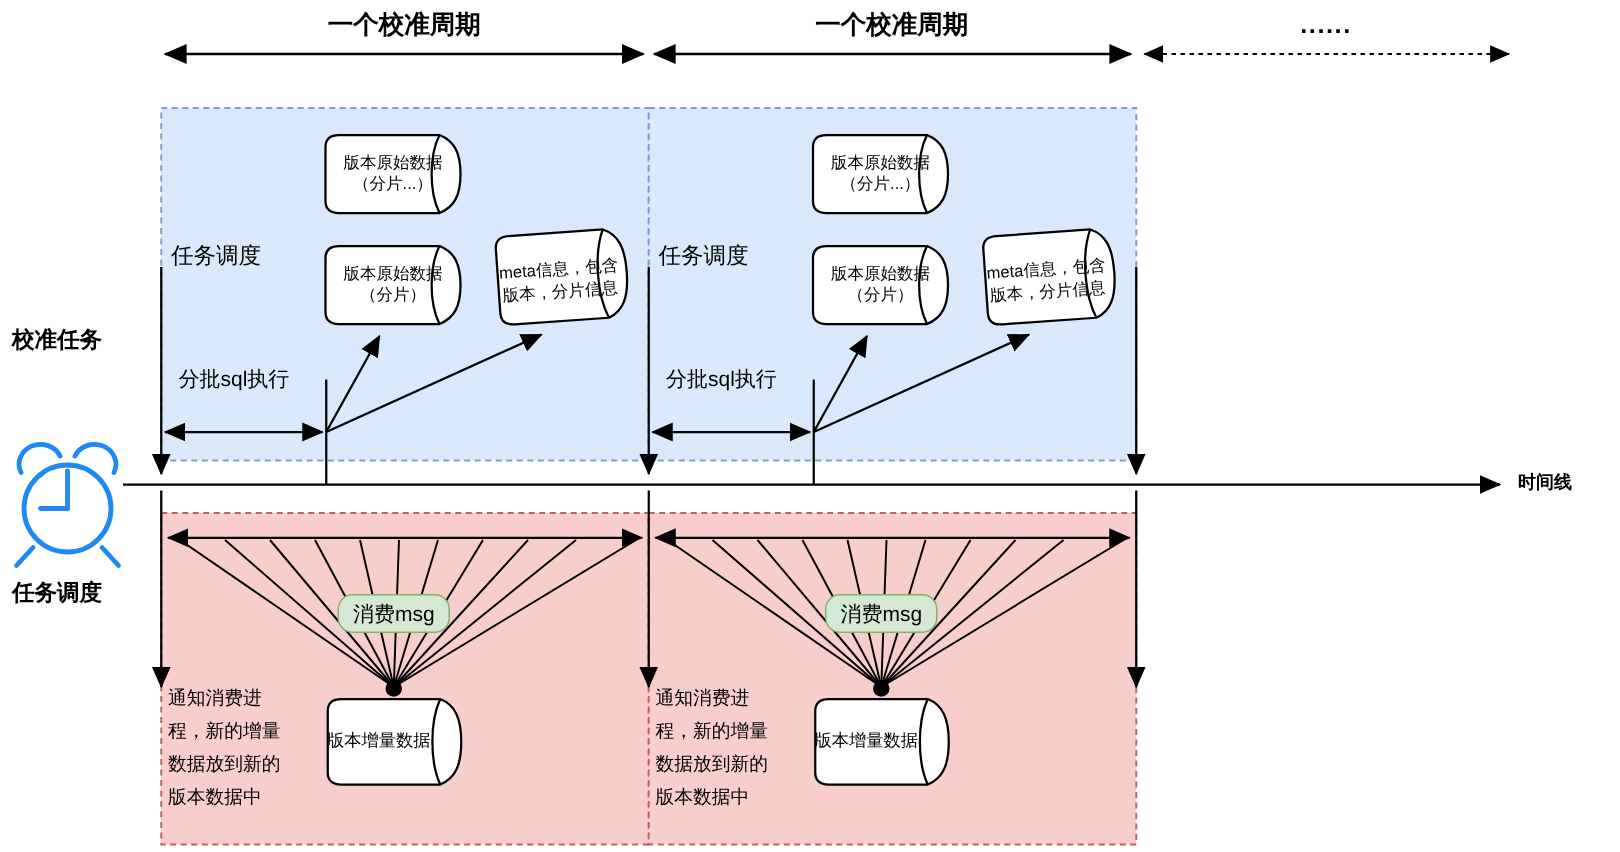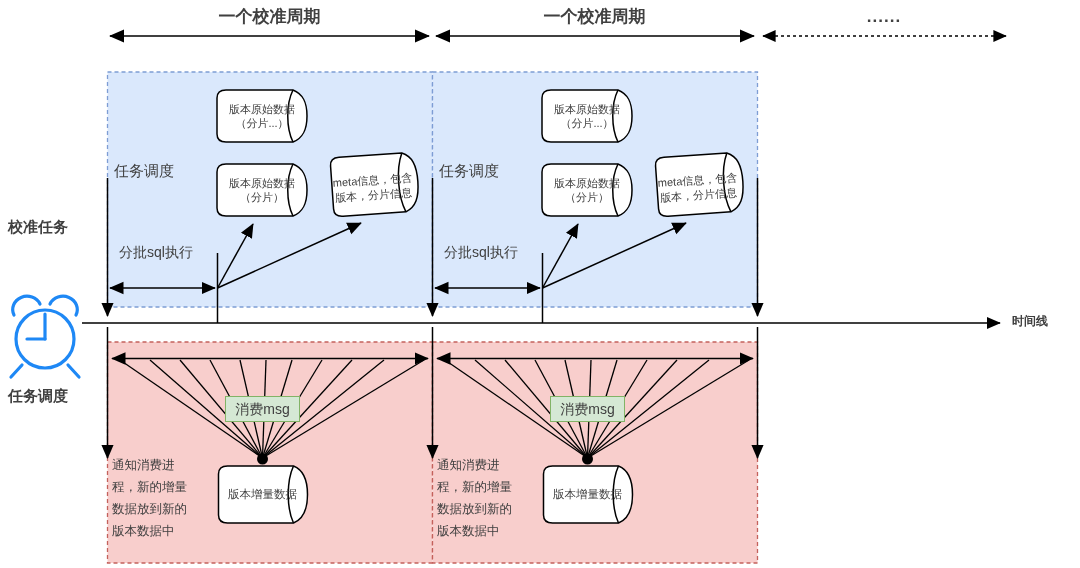--- a/index.html
+++ b/index.html
@@ -1,17 +1,17 @@
 <!DOCTYPE html>
 <html style="--blue-fill: #dae8fc; --blue-border: #7e9dd4; --red-fill: #f8cecc; --red-border: #c4615c; --green-fill: #d5e8d4; --green-border: #82b366; --clock: #1e88f5; --line: #000000;"><head>
 <meta charset="utf-8">
 <style>
   html,body{margin:0;padding:0;background:#fff;}
   #canvas{position:relative;width:1080px;height:568px;background:#fff;overflow:hidden;
-          font-family:"Liberation Sans","DejaVu Sans",sans-serif;color:#404040;}
+          font-family:"Liberation Sans","DejaVu Sans",sans-serif;color:#000000;}
   #diagram-svg{position:absolute;left:0;top:0;z-index:1;}
   .txt{position:absolute;z-index:2;white-space:pre-line;line-height:1.3;}
   .ctr{display:flex;align-items:center;justify-content:center;text-align:center;}
   .bold{font-weight:bold;}
 
   
   .t-cycle1{left:110px;top:6px;width:319px;font-size:17px;}
   .t-cycle2{left:435px;top:6px;width:319px;font-size:17px;}
   .t-more{left:760px;top:6px;width:248px;font-size:17px;letter-spacing:1px;}
 
@@ -20,23 +20,23 @@
   .t-consume-task{left:8px;top:386px;font-size:15px;}
   .t-timeline{left:1012px;top:314px;font-size:12px;text-align:right;}
 
   
   .t-sched{left:114px;top:161px;font-size:15px;}
   .t-srcA{left:217px;top:90px;width:90px;height:52px;font-size:11px;}
   .t-srcB{left:217px;top:164px;width:90px;height:52px;font-size:11px;}
   .t-meta{left:330px;top:158px;width:86px;height:59px;font-size:11px;transform:rotate(-4deg);}
   .t-batch{left:119px;top:243px;font-size:14px;}
   .g-msg{left:225px;top:396px;width:73px;height:24px;font-size:14px;
-         background:var(--green-fill);border:1.5px solid var(--green-border);border-radius:0;}
+         background:var(--green-fill);border:1.5px solid var(--green-border);border-radius:10px;}
   .t-notify{left:112px;top:454px;width:96px;font-size:12.5px;line-height:22px;text-align:left;}
-  .t-incr{left:218px;top:466px;width:89px;height:57px;font-size:11.5px;}
+  .t-incr{left:208px;top:466px;width:89px;height:57px;font-size:11.5px;}
 
   .c2{transform:translateX(325px);}
   .t-meta.c2{transform:translateX(325px) rotate(-4deg);}
 </style>
 </head>
 <body>
 
 <div id="canvas">
 
 <svg id="diagram-svg" width="1080" height="568" viewBox="0 0 1080 568">

